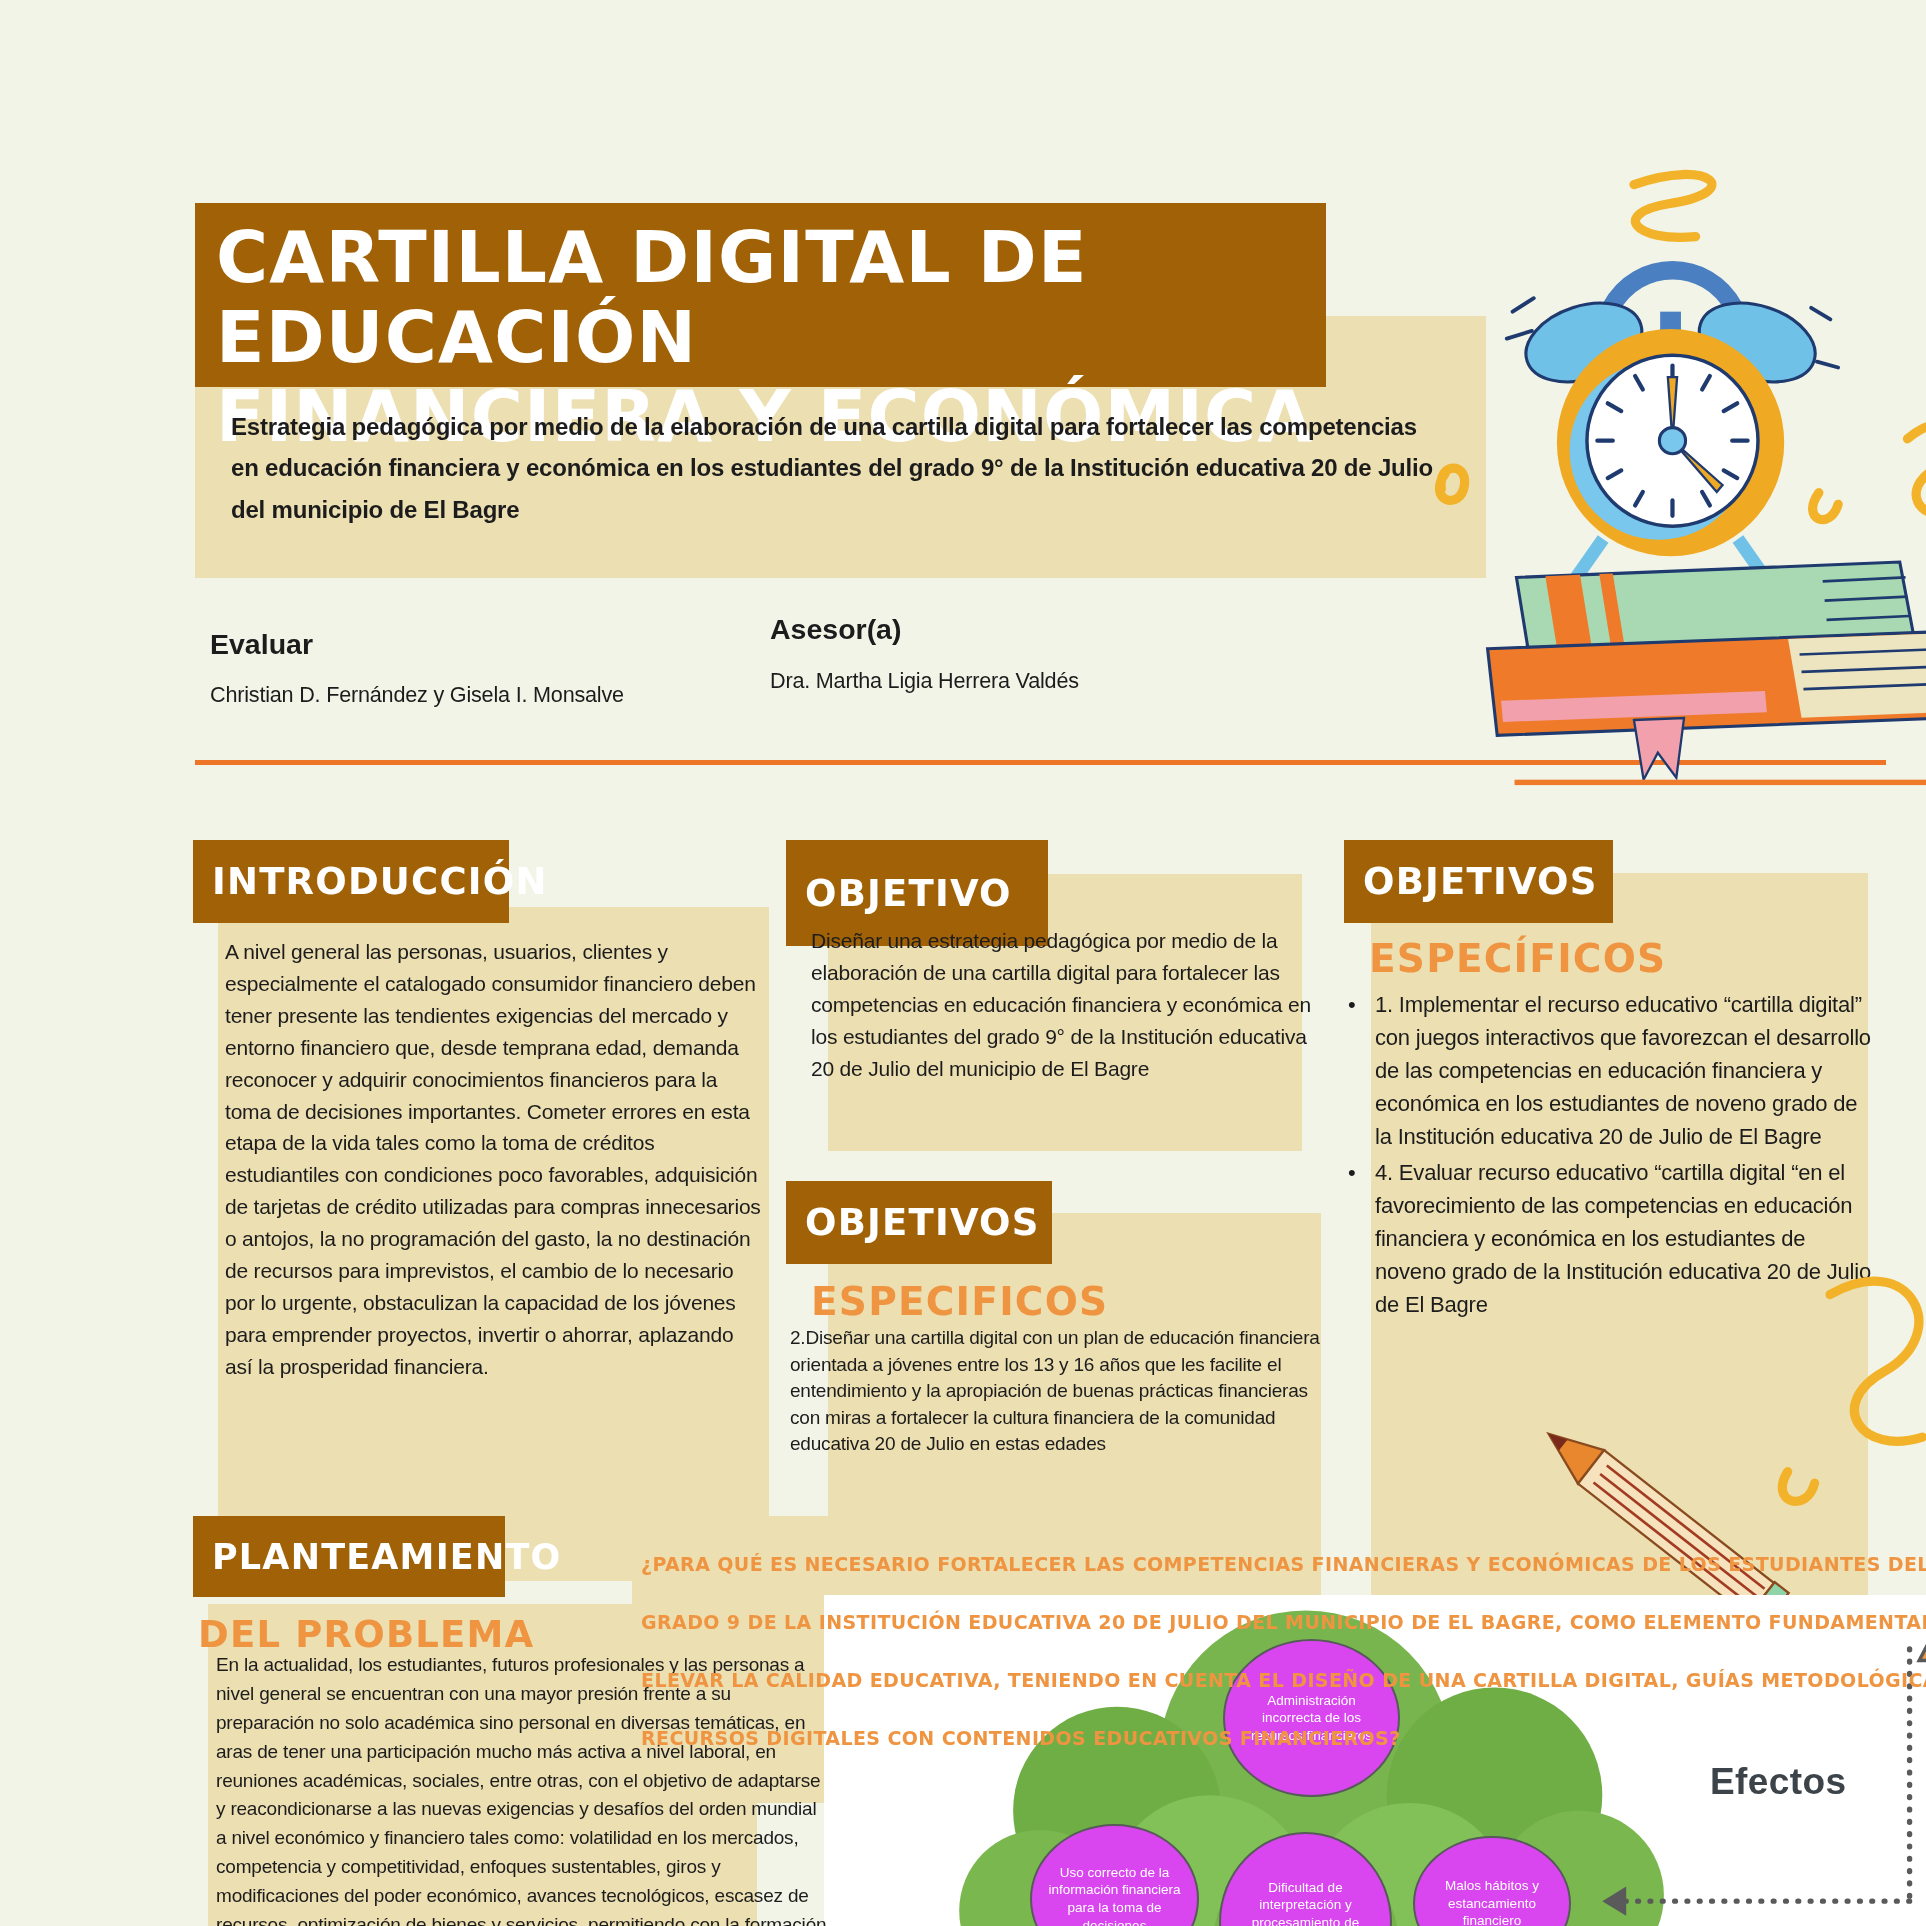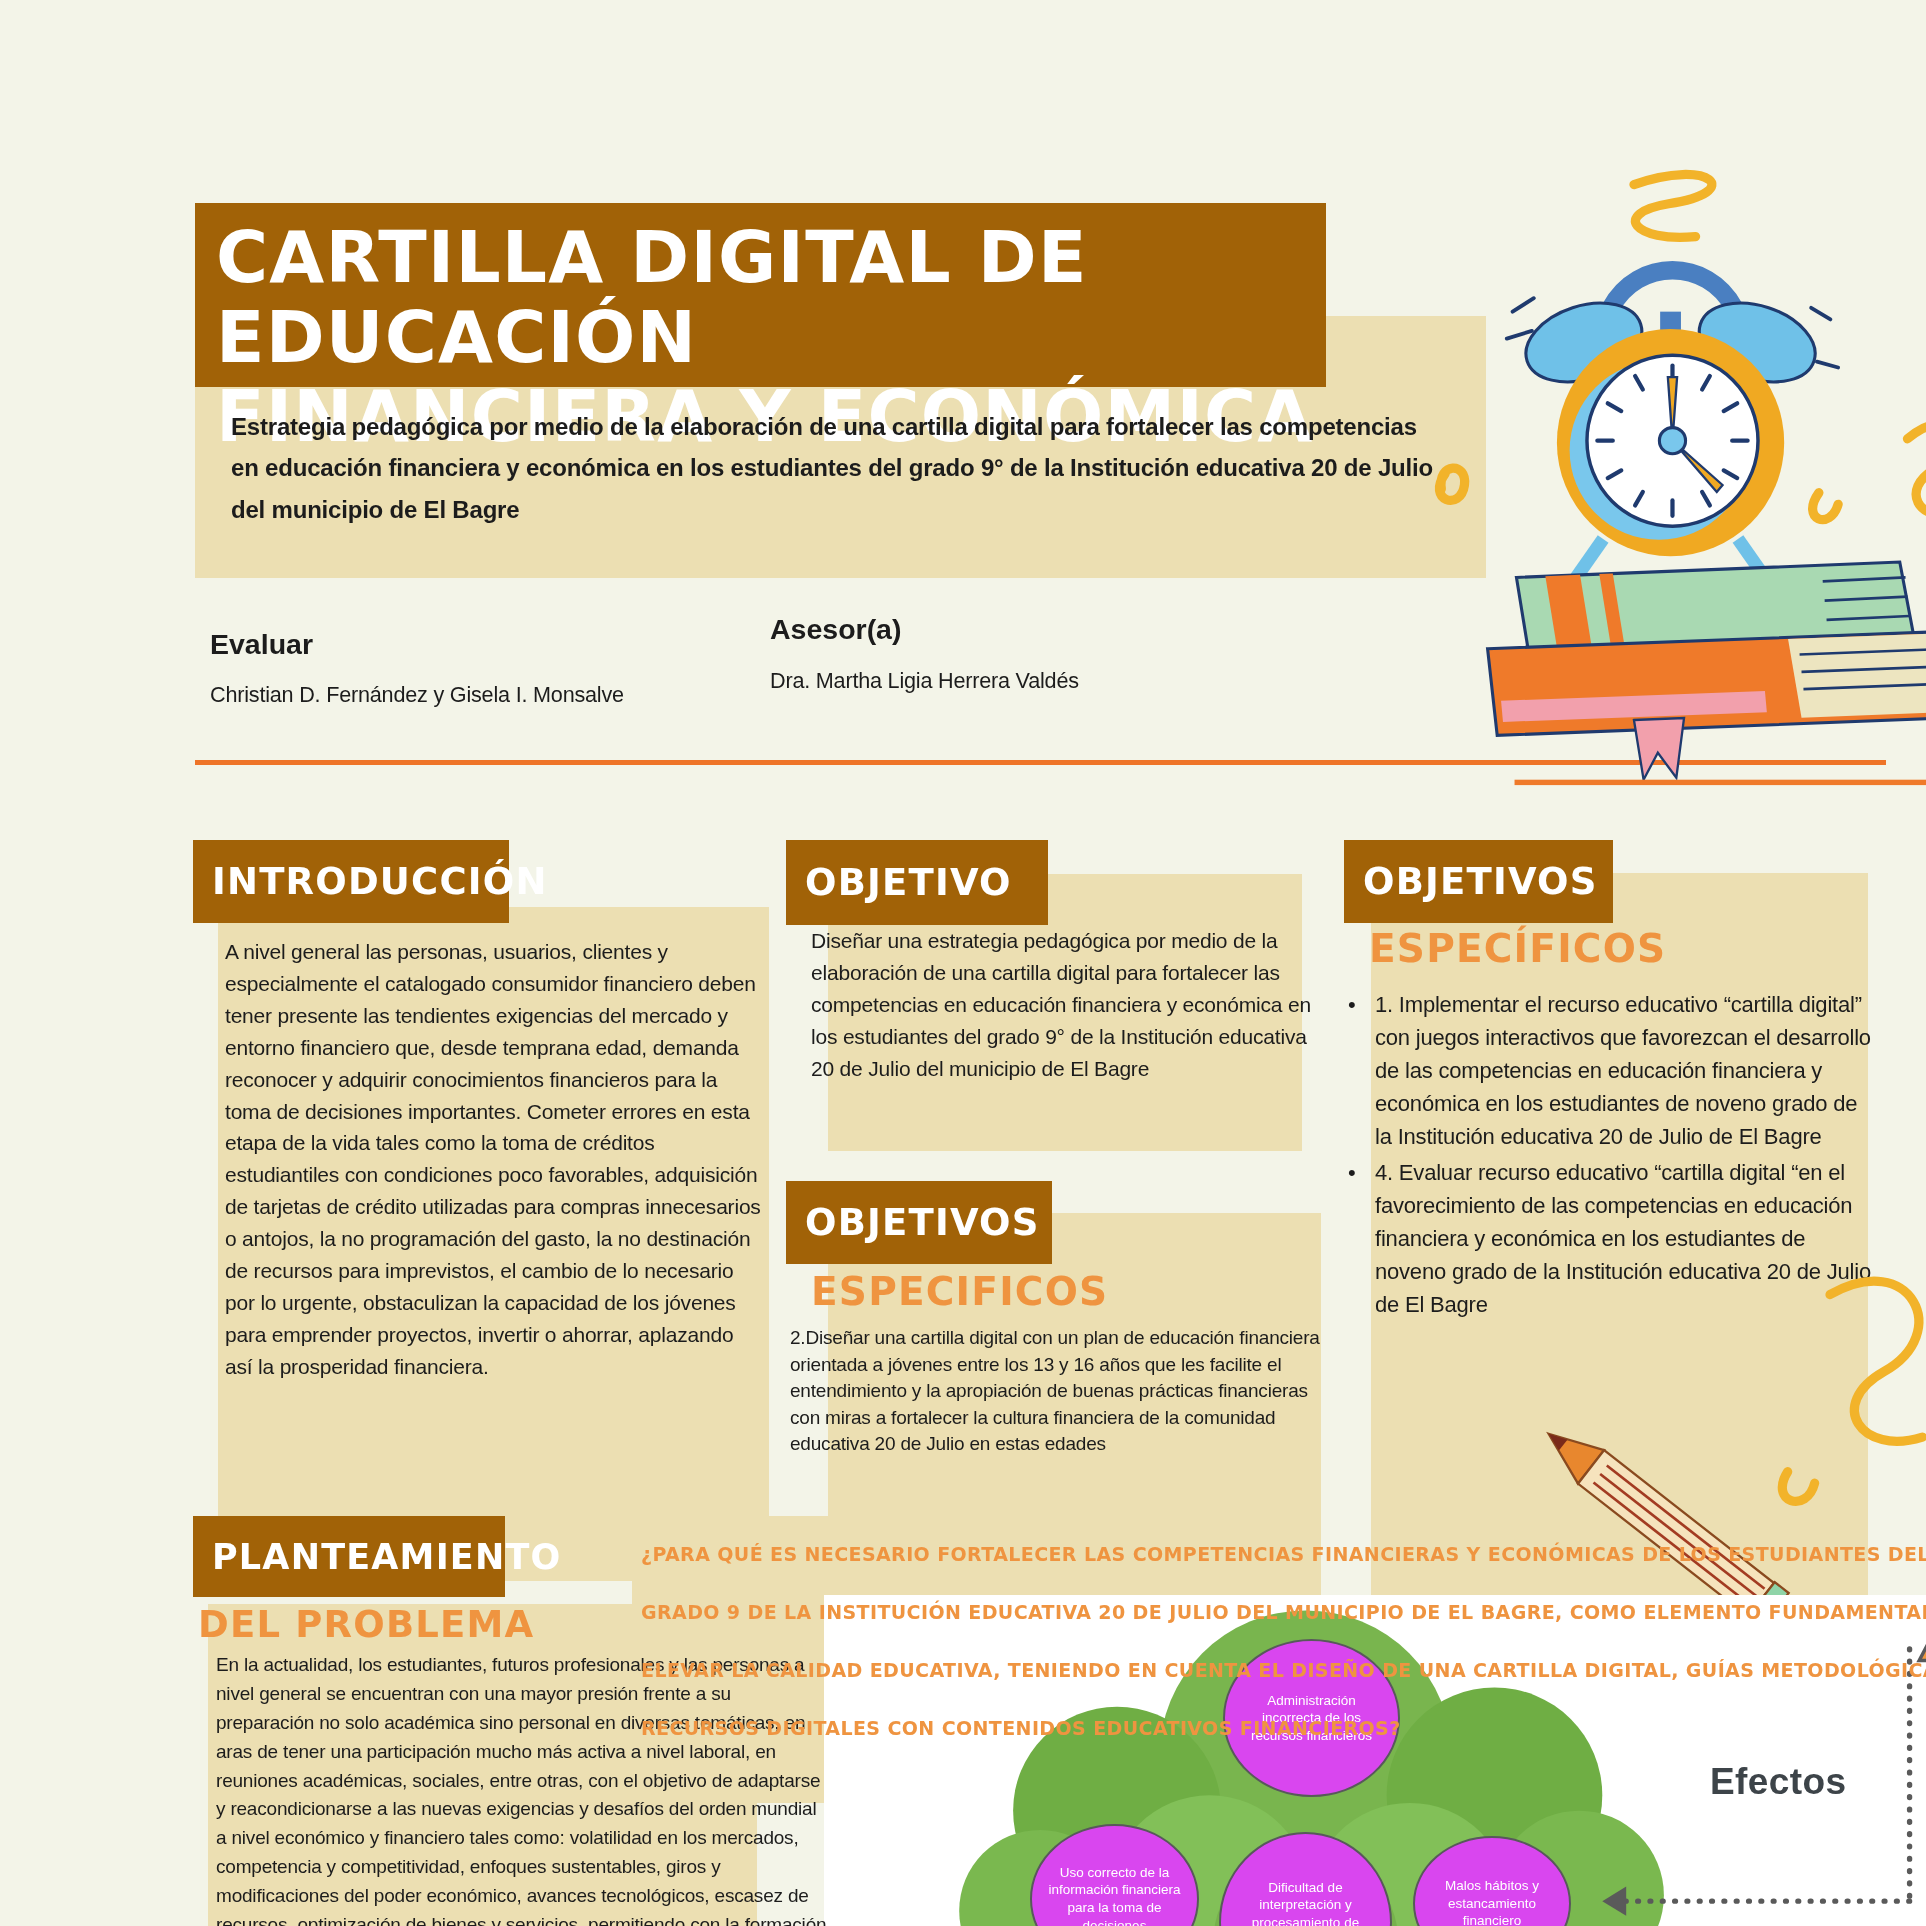--- a/index.html
+++ b/index.html
@@ -7,21 +7,21 @@
     width:2080px;height:2774px;position:relative;overflow:hidden;
     background:#f3f4e8;
     font-family:"Liberation Sans",sans-serif;
     color:#1c1c1c;
   }
   .abs{position:absolute;}
   .beige{background:#ecdfb2;}
   .obox{background:#a16207;}
   .brush{font-family:"DejaVu Sans",sans-serif;font-weight:bold;letter-spacing:1.2px;}
   .white{color:#ffffff;}
-  .orange-text{color:#ef9440;}
+  .orange-text{color:#ef9440;margin-top:10px;}
   .body-text{line-height:1.52;letter-spacing:-0.2px;}
   .section-head{display:flex;align-items:center;padding-left:19px;font-size:37px;}
   .divider{background:#ee7428;height:5.4px;}
   .bubble{
     background:#d946ef;border:2.7px solid #58595b;border-radius:50%;
     display:flex;align-items:center;justify-content:center;text-align:center;
     color:#fff;font-size:13.5px;line-height:1.3;padding:14.6px;box-sizing:border-box;
   }
   .tree-label{font-weight:bold;color:#3d4449;font-size:37px;letter-spacing:0.4px;}
   .num-item{margin-bottom:2.3px;}
@@ -112,21 +112,21 @@
   </g>
 </svg>
 
 <div class="abs beige" style="left:218px;top:907px;width:551px;height:674px;"></div>
 <div class="abs obox section-head" style="left:193px;top:840px;width:297px;height:83px;">
   <span class="brush white">INTRODUCCIÓN</span>
 </div>
 <div class="abs body-text" style="left:225px;top:936px;width:537px;font-size:21px;">A nivel general las personas, usuarios, clientes y especialmente el catalogado consumidor financiero deben tener presente las tendientes exigencias del mercado y entorno financiero que, desde temprana edad, demanda reconocer y adquirir conocimientos financieros para la toma de decisiones importantes. Cometer errores en esta etapa de la vida tales como la toma de créditos estudiantiles con condiciones poco favorables, adquisición de tarjetas de crédito utilizadas para compras innecesarios o antojos, la no programación del gasto, la no destinación de recursos para imprevistos, el cambio de lo necesario por lo urgente, obstaculizan la capacidad de los jóvenes para emprender proyectos, invertir o ahorrar, aplazando así la prosperidad financiera.</div>
 
 <div class="abs beige" style="left:828px;top:874px;width:474px;height:277px;"></div>
-<div class="abs obox section-head" style="left:786px;top:840px;width:243px;height:85px;">
+<div class="abs obox section-head" style="left:786px;top:840px;width:243px;height:106px;">
   <span class="brush white">OBJETIVO</span>
 </div>
 <div class="abs body-text" style="left:788px;top:925px;width:512px;font-size:21px;margin-left:23px;">Diseñar una estrategia pedagógica por medio de la elaboración de una cartilla digital para fortalecer las competencias en educación financiera y económica en los estudiantes del grado 9° de la Institución educativa 20 de Julio del municipio de El Bagre</div>
 
 <div class="abs beige" style="left:828px;top:1213px;width:493px;height:389px;"></div>
 <div class="abs obox section-head" style="left:786px;top:1181px;width:247px;height:83px;">
   <span class="brush white">OBJETIVOS</span>
 </div>
 <div class="abs brush orange-text" style="left:811px;top:1269px;font-size:39px;">ESPECIFICOS</div>
 <div class="abs" style="left:790px;top:1325px;width:539px;font-size:19px;line-height:1.4;letter-spacing:-0.2px;">

